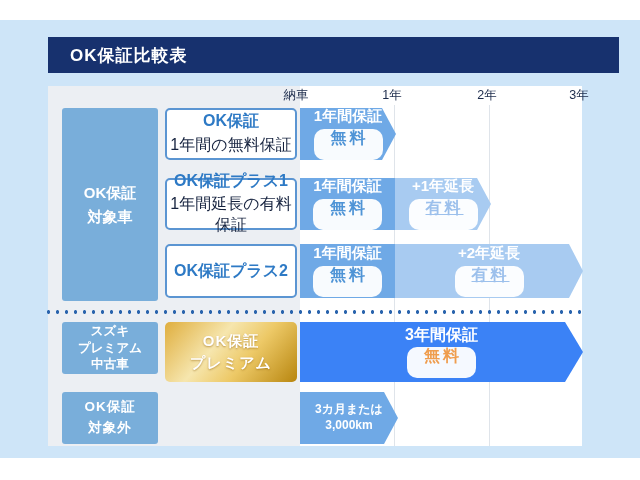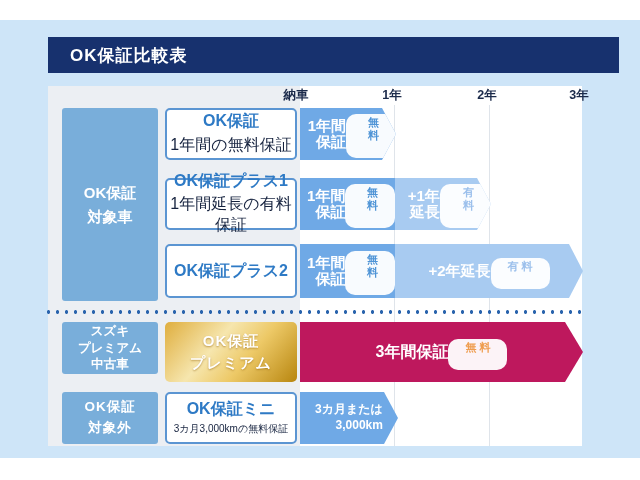--- a/index.html
+++ b/index.html
@@ -9,48 +9,48 @@
 
   .panel{left:0;top:20px;width:640px;height:438px;background:#cee5f8;}
 
   .titlebar{left:48px;top:37px;width:571px;height:36px;background:#17316e;color:#ffffff;
             display:flex;align-items:center;padding-left:22px;font-size:17px;font-weight:bold;letter-spacing:1px;}
 
   .chart-gray{left:48px;top:86px;width:252px;height:360px;background:#eceff3;}
   .chart-white{left:300px;top:86px;width:282px;height:360px;background:#ffffff;}
   .gridline{top:105px;width:1px;height:341px;background:#dfe4ea;}
 
-  .tl-label{top:87px;width:48px;text-align:center;font-size:12.5px;font-weight:bold;color:#1b2a4a;}
+  .tl-label{top:87px;width:48px;text-align:center;font-size:12.5px;font-weight:normal;color:#1b2a4a;}
 
   .cat{left:62px;width:96px;background:#79aeda;color:#ffffff;font-weight:bold;border-radius:3px;
        display:flex;align-items:center;justify-content:center;text-align:center;}
   .ml{white-space:pre-line;}
 
   .plan{left:165px;width:132px;background:#ffffff;border:2px solid #5b95d2;border-radius:5px;
         display:flex;flex-direction:column;align-items:center;justify-content:center;text-align:center;}
   .plan-name{font-size:16px;font-weight:bold;color:#2e7ac5;line-height:1.15;}
   .plan-desc{font-size:16px;color:#16233f;margin-top:4px;}
 
   .plan-gold{left:165px;width:132px;border-radius:5px;color:#ffffff;font-weight:bold;font-size:15px;
              display:flex;align-items:center;justify-content:center;text-align:center;line-height:1.45;
              background:linear-gradient(130deg,#dfae3e 0%,#f6e6ae 38%,#edc967 62%,#b8860f 100%);
              text-shadow:0 1px 2px rgba(140,90,0,.55);letter-spacing:1px;}
 
-  .bar{display:flex;align-items:center;justify-content:center;
-       color:#ffffff;font-weight:bold;text-align:right;}
+  .bar{display:flex;flex-direction:column;align-items:center;justify-content:center;
+       color:#ffffff;font-weight:bold;text-align:center;}
   .tip{clip-path:polygon(0 0,calc(100% - 14px) 0,100% 50%,calc(100% - 14px) 100%,0 100%);}
   .tip-wide{clip-path:polygon(0 0,calc(100% - 18px) 0,100% 50%,calc(100% - 18px) 100%,0 100%);}
   .bar-label{font-size:15px;line-height:1.1;}
-  .pill{margin-top:4px;background:rgba(255,255,255,.95);border-radius:10px;font-size:11px;font-weight:bold;
+  .pill{margin-top:4px;background:rgba(255,255,255,.95);border-radius:10px;font-size:16px;font-weight:bold;
         padding:2px 14px 16px 17px;letter-spacing:3px;line-height:13px;}
   .blue-bar{background:#6fa9e6;}
   .lightblue-bar{background:#a8cbf1;}
-  .orange-bar{background:#be185d;}
+  .orange-bar{background:#3b82f6;}
   .pill-blue{color:#4f94d6;}
-  .pill-light{color:#9cc0ec;}
+  .pill-light{color:#9cc0ec;text-decoration:underline;}
   .pill-orange{color:#ef9d4e;}
 
   .dots{left:44px;top:310px;width:538px;height:4px;
         background-image:radial-gradient(circle,#2a64ad 1.6px,transparent 2px);
         background-size:9px 4px;background-repeat:repeat-x;}
 </style>
 </head>
 <body>
 
 <div class="page">
@@ -115,20 +115,16 @@
 
   <div class="abs dots"></div>
 
   <div class="abs plan-gold ml" style="top:322px;height:60px;">OK保証
 プレミアム</div>
   <div class="abs bar orange-bar tip-wide" style="left:300px;top:322px;width:283px;height:60px;">
     <div class="bar-label" style="font-size:16px;">3年間保証</div>
     <div class="pill pill-orange">無料</div>
   </div>
 
-  <div class="abs plan" style="top:392px;height:52px;">
-    <div class="plan-name">OK保証ミニ</div>
-    <div class="plan-desc" style="font-size:10px;">3カ月3,000kmの無料保証</div>
-  </div>
   <div class="abs bar blue-bar tip ml" style="left:300px;top:392px;width:98px;height:52px;font-size:12px;line-height:1.3;">3カ月または
 3,000km</div>
 
 </div>
 
 </body></html>

